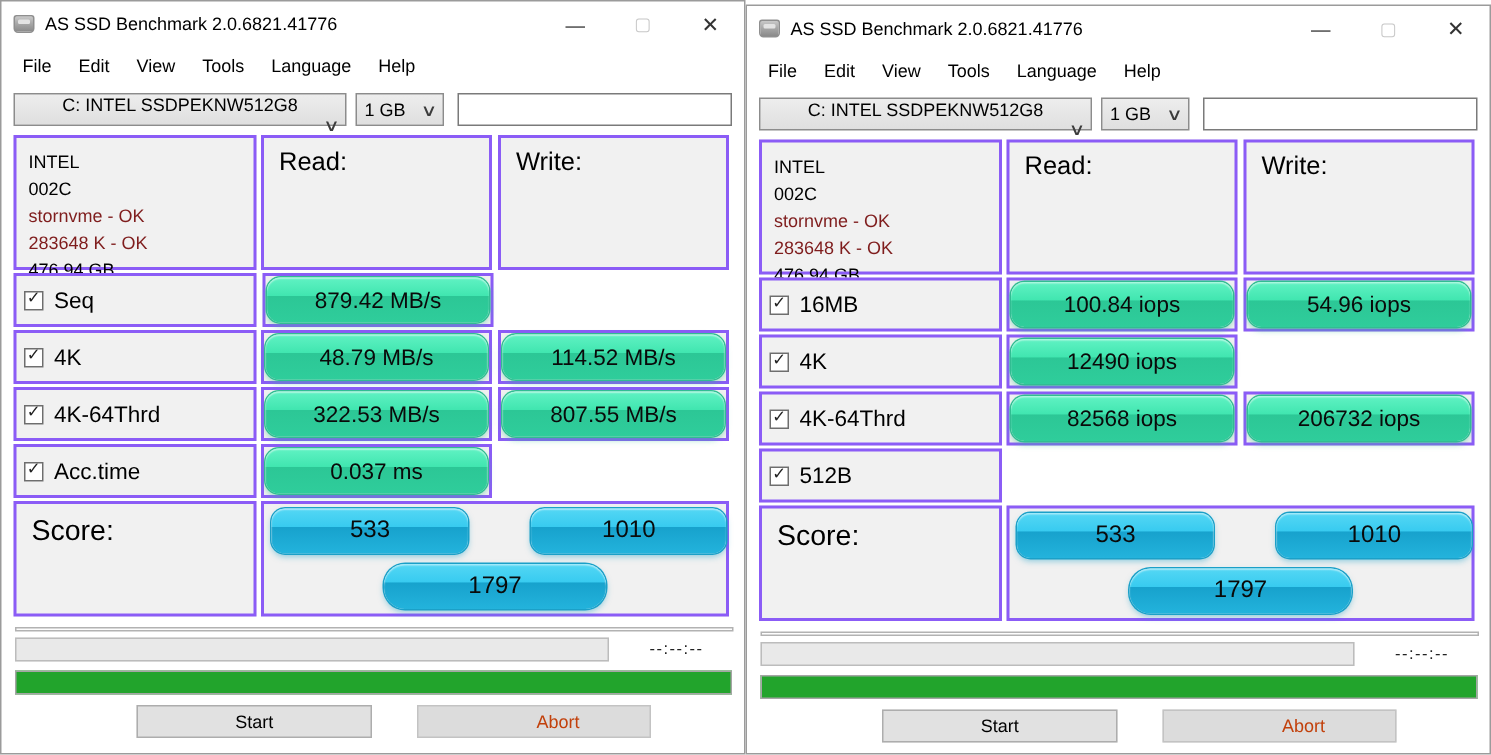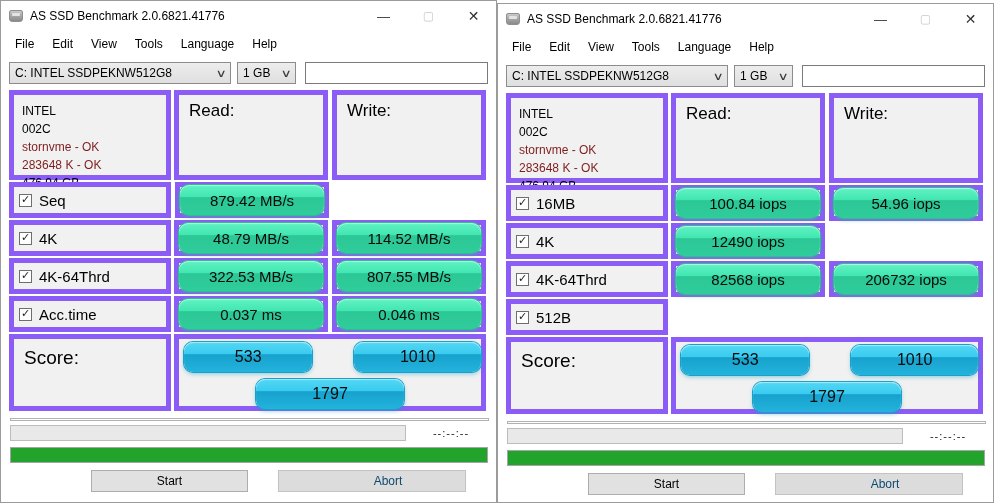--- a/index.html
+++ b/index.html
@@ -32,30 +32,30 @@
   
   .menubar { height:25px; display:flex; align-items:center; padding-left:5px; font-size:12px; }
   .menu-item { padding:3px 9px; }
 
   
   .toolbar { display:flex; align-items:center; margin:6px 8px 0 8px; height:22px; }
   .combo { height:22px; background:linear-gradient(180deg,#ededed,#dfdfdf);
     border:1px solid #8c8c8c; display:flex; align-items:center;
     font-size:12px; padding:0 5px; }
   .combo .chev { margin-left:auto; font-size:11px; color:#3c3c3c; transform:scaleX(1.4); }
-  .combo.drive { width:224px; }
+  .combo.drive { width:224px;flex-direction:column; }
   .combo.size  { width:59px; margin-left:6px; }
   .textbox { width:185px; height:22px; margin-left:9px; border:1px solid #7a7a7a;
     background:#fff; font-size:12px; padding:0 4px; outline:none;
     font-family:"Liberation Sans", sans-serif; }
 
   
   .grid { margin:6px 8px 0 8px; }
   .trow { display:flex; margin-bottom:2px; }
-  .cell { background:#f1f1f1; border:5px solid #8b5cf6; }
+  .cell { background:#f1f1f1; border:2px solid #8b5cf6; }
   .cell.lab   { width:162px; }
   .cell.read  { width:154px; margin-left:3px; }
   .cell.write { width:154px; margin-left:4px; }
 
   .info-cell { padding:7px 0 0 8px; font-size:12px; line-height:18px; height:90px; }
   .hdr-cell  { height:90px; font-size:17px; padding:6px 0 0 10px; }
   .ok-green  { color:#7f1d1d; }
 
   .bench { height:36px; }
   .bench.lab { display:flex; align-items:center; padding-left:5px; }
@@ -75,35 +75,35 @@
     box-shadow:0 0 0 1px #1ba0c8, 0 2px 4px rgba(27,160,200,.5),
       inset 0 1px 1px rgba(255,255,255,.5); }
 
   
   .score-row .lab { height:77px; font-size:19px; padding:8px 0 0 10px; }
   .score-pills { width:312px; height:77px; margin-left:3px; padding-top:3px; }
   .sp-top { display:flex;gap:34px; }
   .sp-top .pill.p1 { width:147px; margin-left:5px; }
   .sp-top .pill.p2 { width:145px; margin-left:8px; }
   .sp-bottom { display:flex; justify-content:center; margin-top:7px; }
-  .sp-bottom .pill { width:148px; font-size:16px; }
+  .sp-bottom .pill { width:148px; font-size:16px;border-radius:14px; }
   .sp-top .pill { font-size:16px; }
 
   
   .mini-bar { margin:7px 0 0 9px; width:479px; height:3px;
     border:1px solid #b2b2b2; background:#fdfdfd; }
   .progress-row { display:flex; align-items:center; margin:4px 0 0 9px; }
   .time-bar { width:396px; height:16px; background:#e9e9e9; border:1px solid #bcbcbc; }
   .time-label { flex:1; text-align:center; font-size:11px; color:#222; letter-spacing:1px; }
   .green-bar { margin:6px 0 0 9px; width:478px; height:16px;
     background:#22a42c; border:1px solid #a5a5a5; }
   .buttons-row { display:flex; margin:7px 0 0 90px; }
   .btn { width:157px; height:22px; display:flex; align-items:center; justify-content:center;
     font-size:12px; background:#e1e1e1; border:1px solid #adadad; }
-  .btn.abort { margin-left:30px; width:188px; color:#0c4a6e;
+  .btn.abort { margin-left:30px; width:156px; color:#c2410c;
     background:#dcdcdc; border-color:#c3c3c3;padding-left:32px; }
 </style>
 </head>
 <body>
 
 <div class="win">
   <div class="titlebar">
     <span class="app-icon">
         <i></i>
       </span>
@@ -194,23 +194,20 @@
     <div class="trow">
       <div class="cell lab bench">
         <span class="cb">
             <span>✓</span>
           </span>
         <span class="test-label">Acc.time</span>
       </div>
       <div class="cell read bench pill-cell">
           <div class="pill green">0.037 ms</div>
         </div>
-      <div class="cell write bench pill-cell">
-          <div class="pill green">0.046 ms</div>
-        </div>
     </div>
 
     <div class="trow score-row">
       <div class="cell lab">Score:</div>
       <div class="cell score-pills">
         <div class="sp-top">
           <div class="pill blue p1">533</div>
           <div class="pill blue p2">1010</div>
         </div>
         <div class="sp-bottom">

